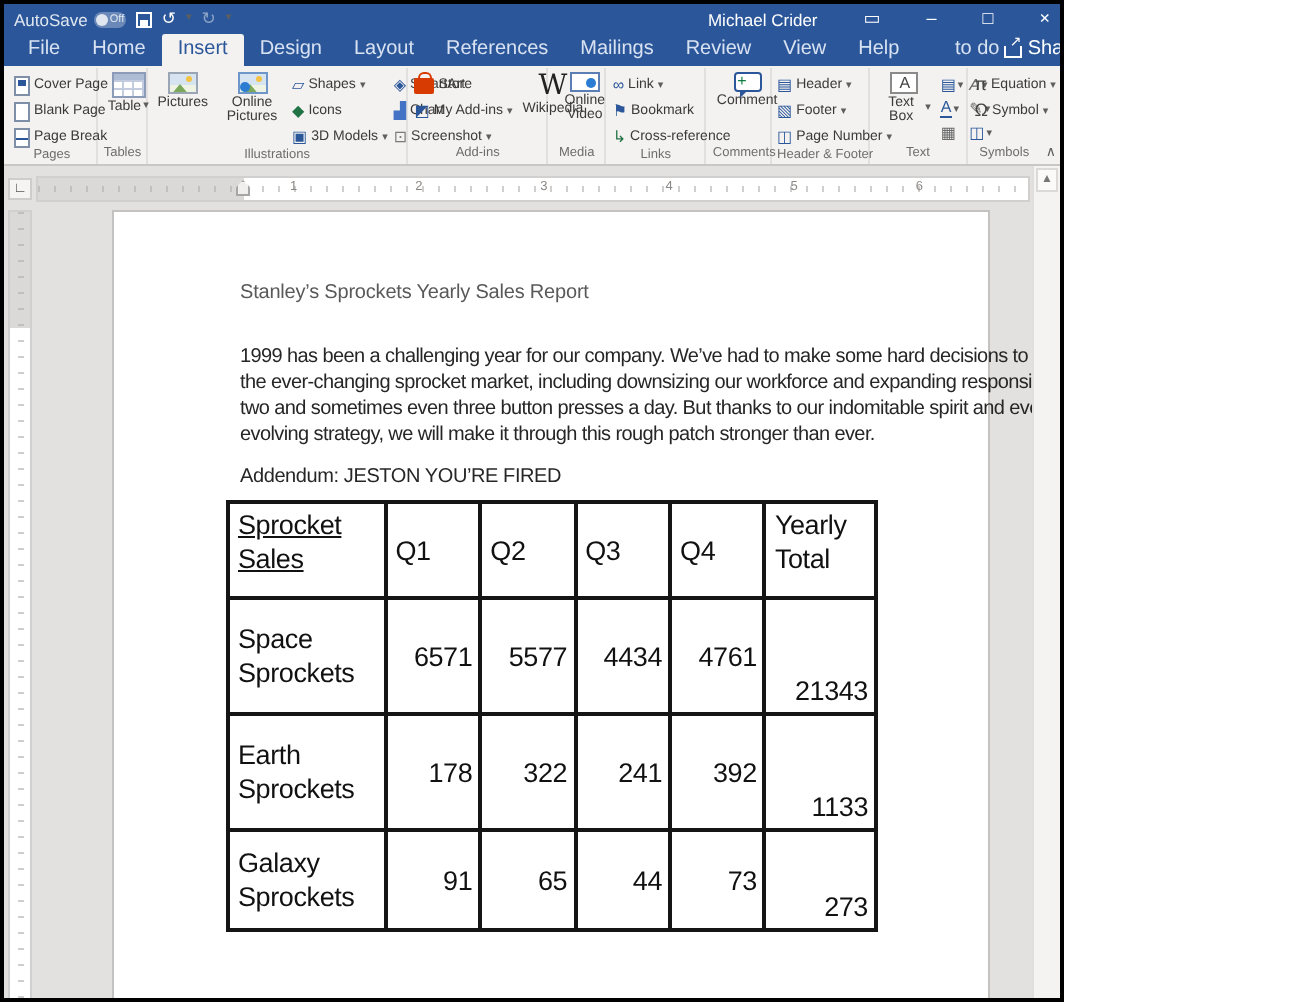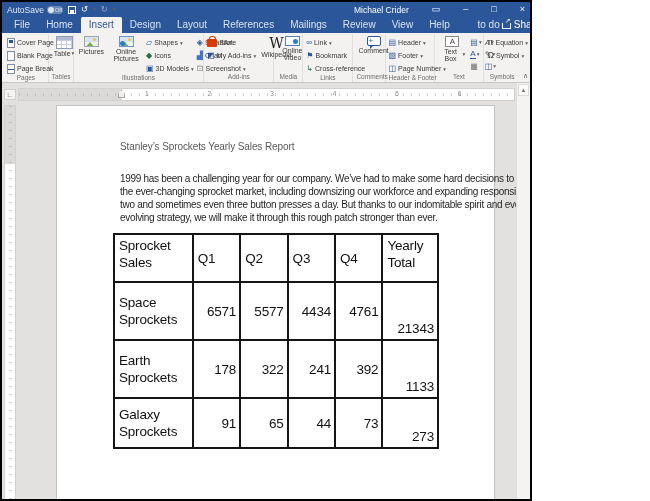--- a/index.html
+++ b/index.html
@@ -113,21 +113,21 @@
   .doc-addendum{font-size:10px;letter-spacing:-.2px;margin:0 0 6px;}
   table.sales{border-collapse:collapse;margin-left:-7px;table-layout:fixed;}
   .sales td,.sales th{border:2px solid #151515;font-weight:normal;text-align:left;
     font-size:13.5px;line-height:17px;color:#111;padding:2px 4px;letter-spacing:-.2px;}
   .sales .c-name{width:100px;}
   .sales .c-q{width:66px;}
   .sales .c-tot{width:75px;}
   .sales tr.hdr{height:48px;}
   .sales tr.r{height:58px;}
   .sales tr.r:last-child{height:50px;}
-  .sales .hname{vertical-align:top;}
+  .sales .hname{vertical-align:top;text-decoration:underline;}
   .sales .hq{vertical-align:middle;}
   .sales .htot{vertical-align:top;}
   .sales .name{vertical-align:middle;}
   .sales .num{text-align:right;vertical-align:middle;padding-right:3px;}
   .sales .tot{text-align:right;vertical-align:bottom;padding-right:3px;}
 </style>
 </head>
 <body>
 
 <div class="app">
@@ -430,20 +430,21 @@
 
     <div class="vruler">
       <div class="vr-gray"></div>
       <div class="vr-ticks"></div>
     </div>
 
     <div class="page">
       <div class="content">
         <p class="doc-title">Stanley’s Sprockets Yearly Sales Report</p>
         <p class="doc-body">1999 has been a challenging year for our company. We’ve had to make some hard decisions to adjust to the ever-changing sprocket market, including downsizing our workforce and expanding responsibilities to two and sometimes even three button presses a day. But thanks to our indomitable spirit and ever-evolving strategy, we will make it through this rough patch stronger than ever.</p>
+        <p class="doc-addendum">Addendum: JESTON YOU’RE FIRED</p>
 
         <table class="sales">
           <colgroup>
             <col class="c-name">
               <col class="c-q">
               <col class="c-q">
               <col class="c-q">
               <col class="c-q">
               <col class="c-tot">
           </colgroup>

